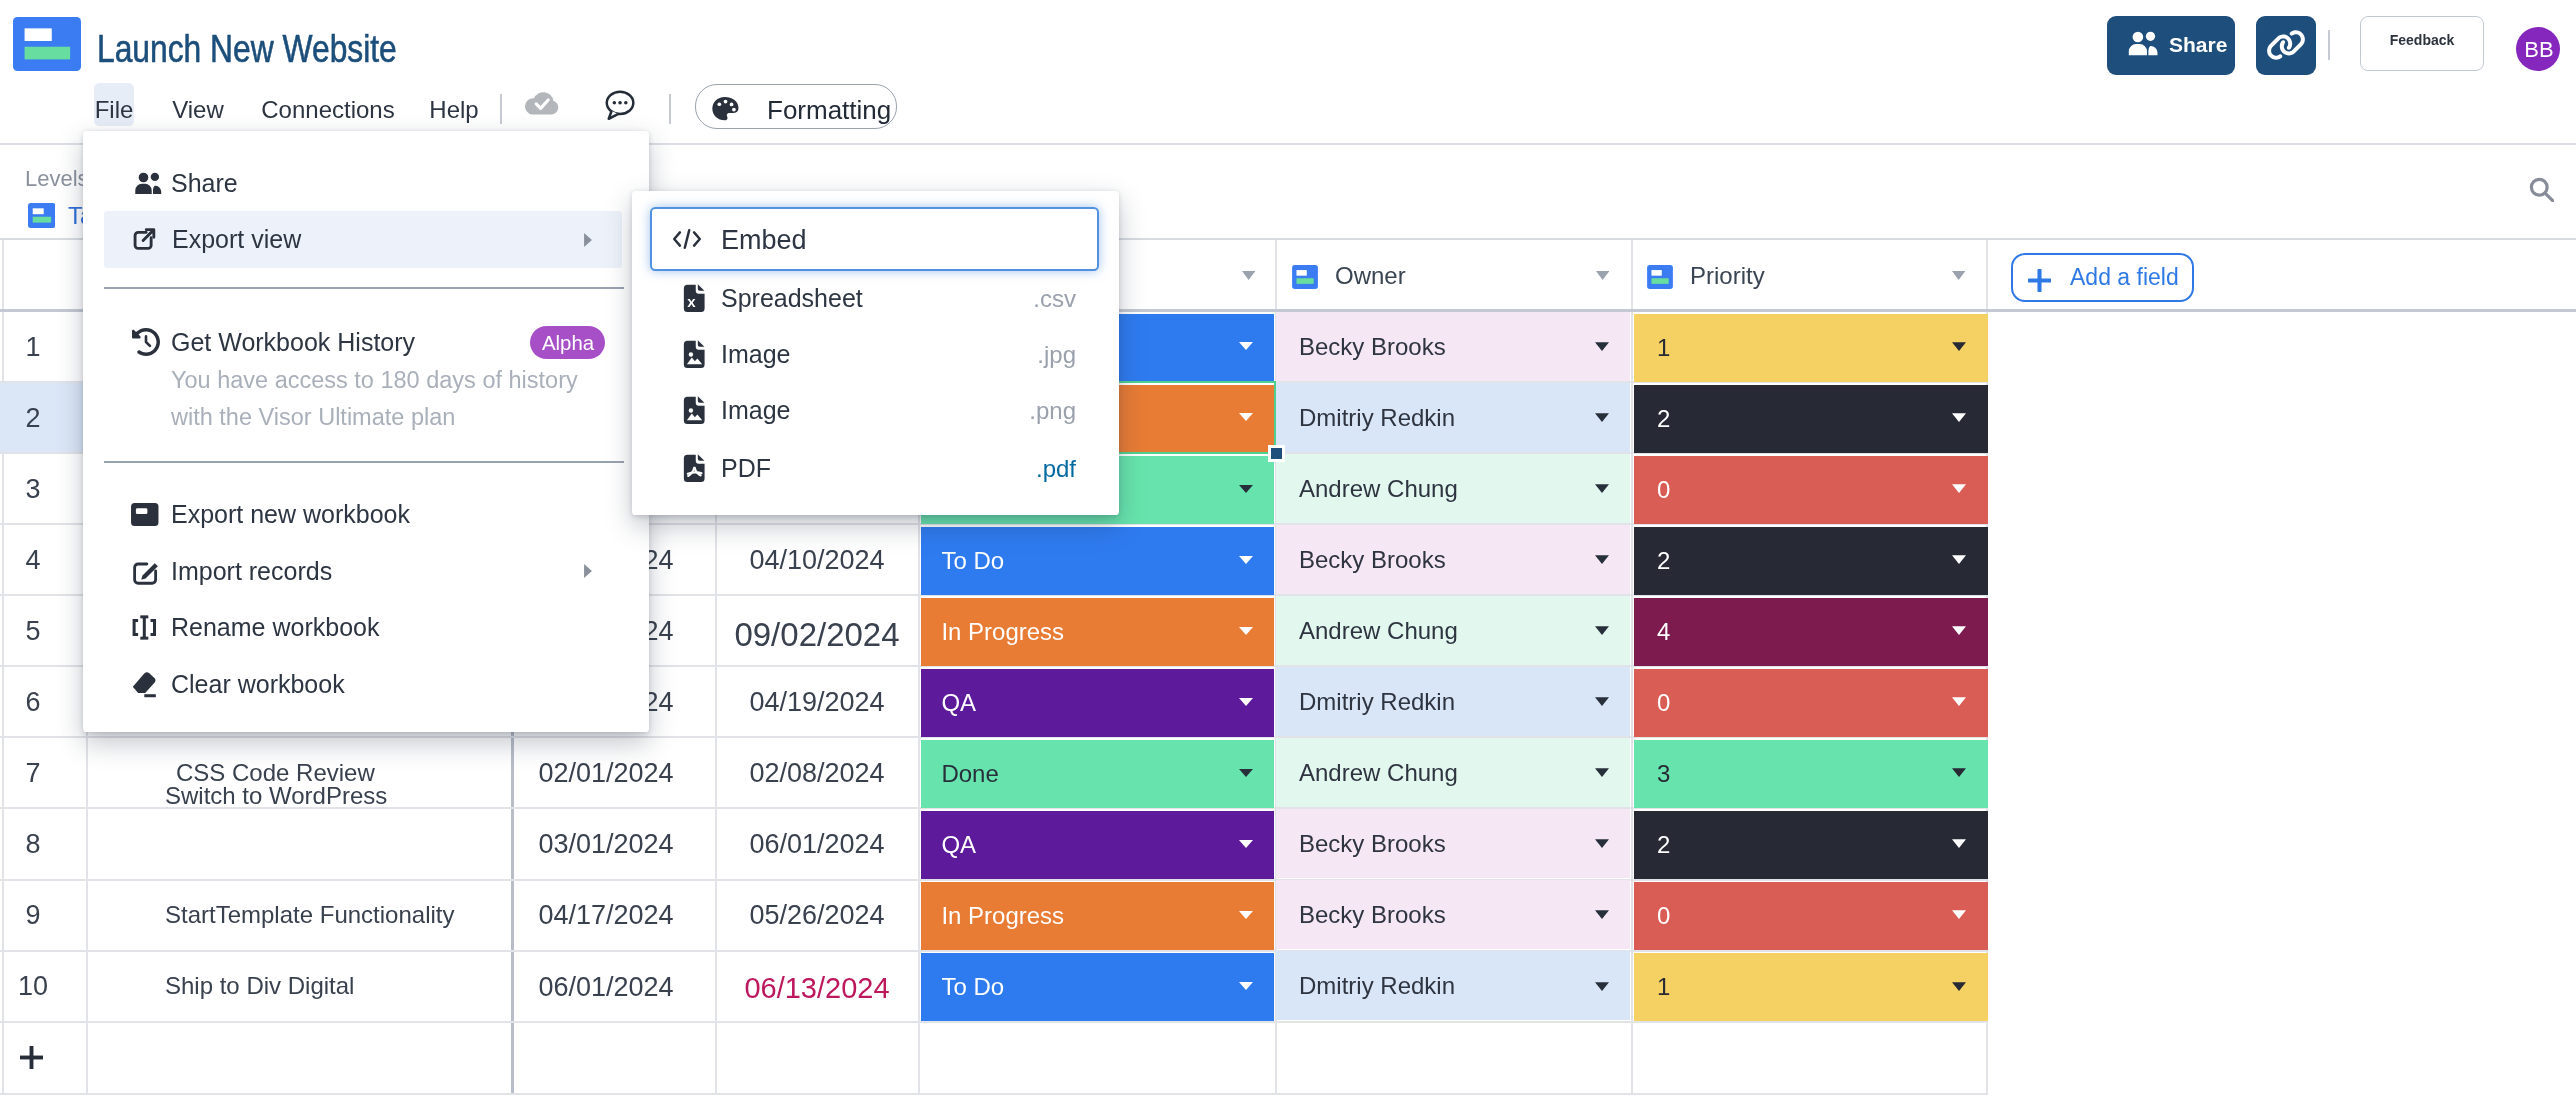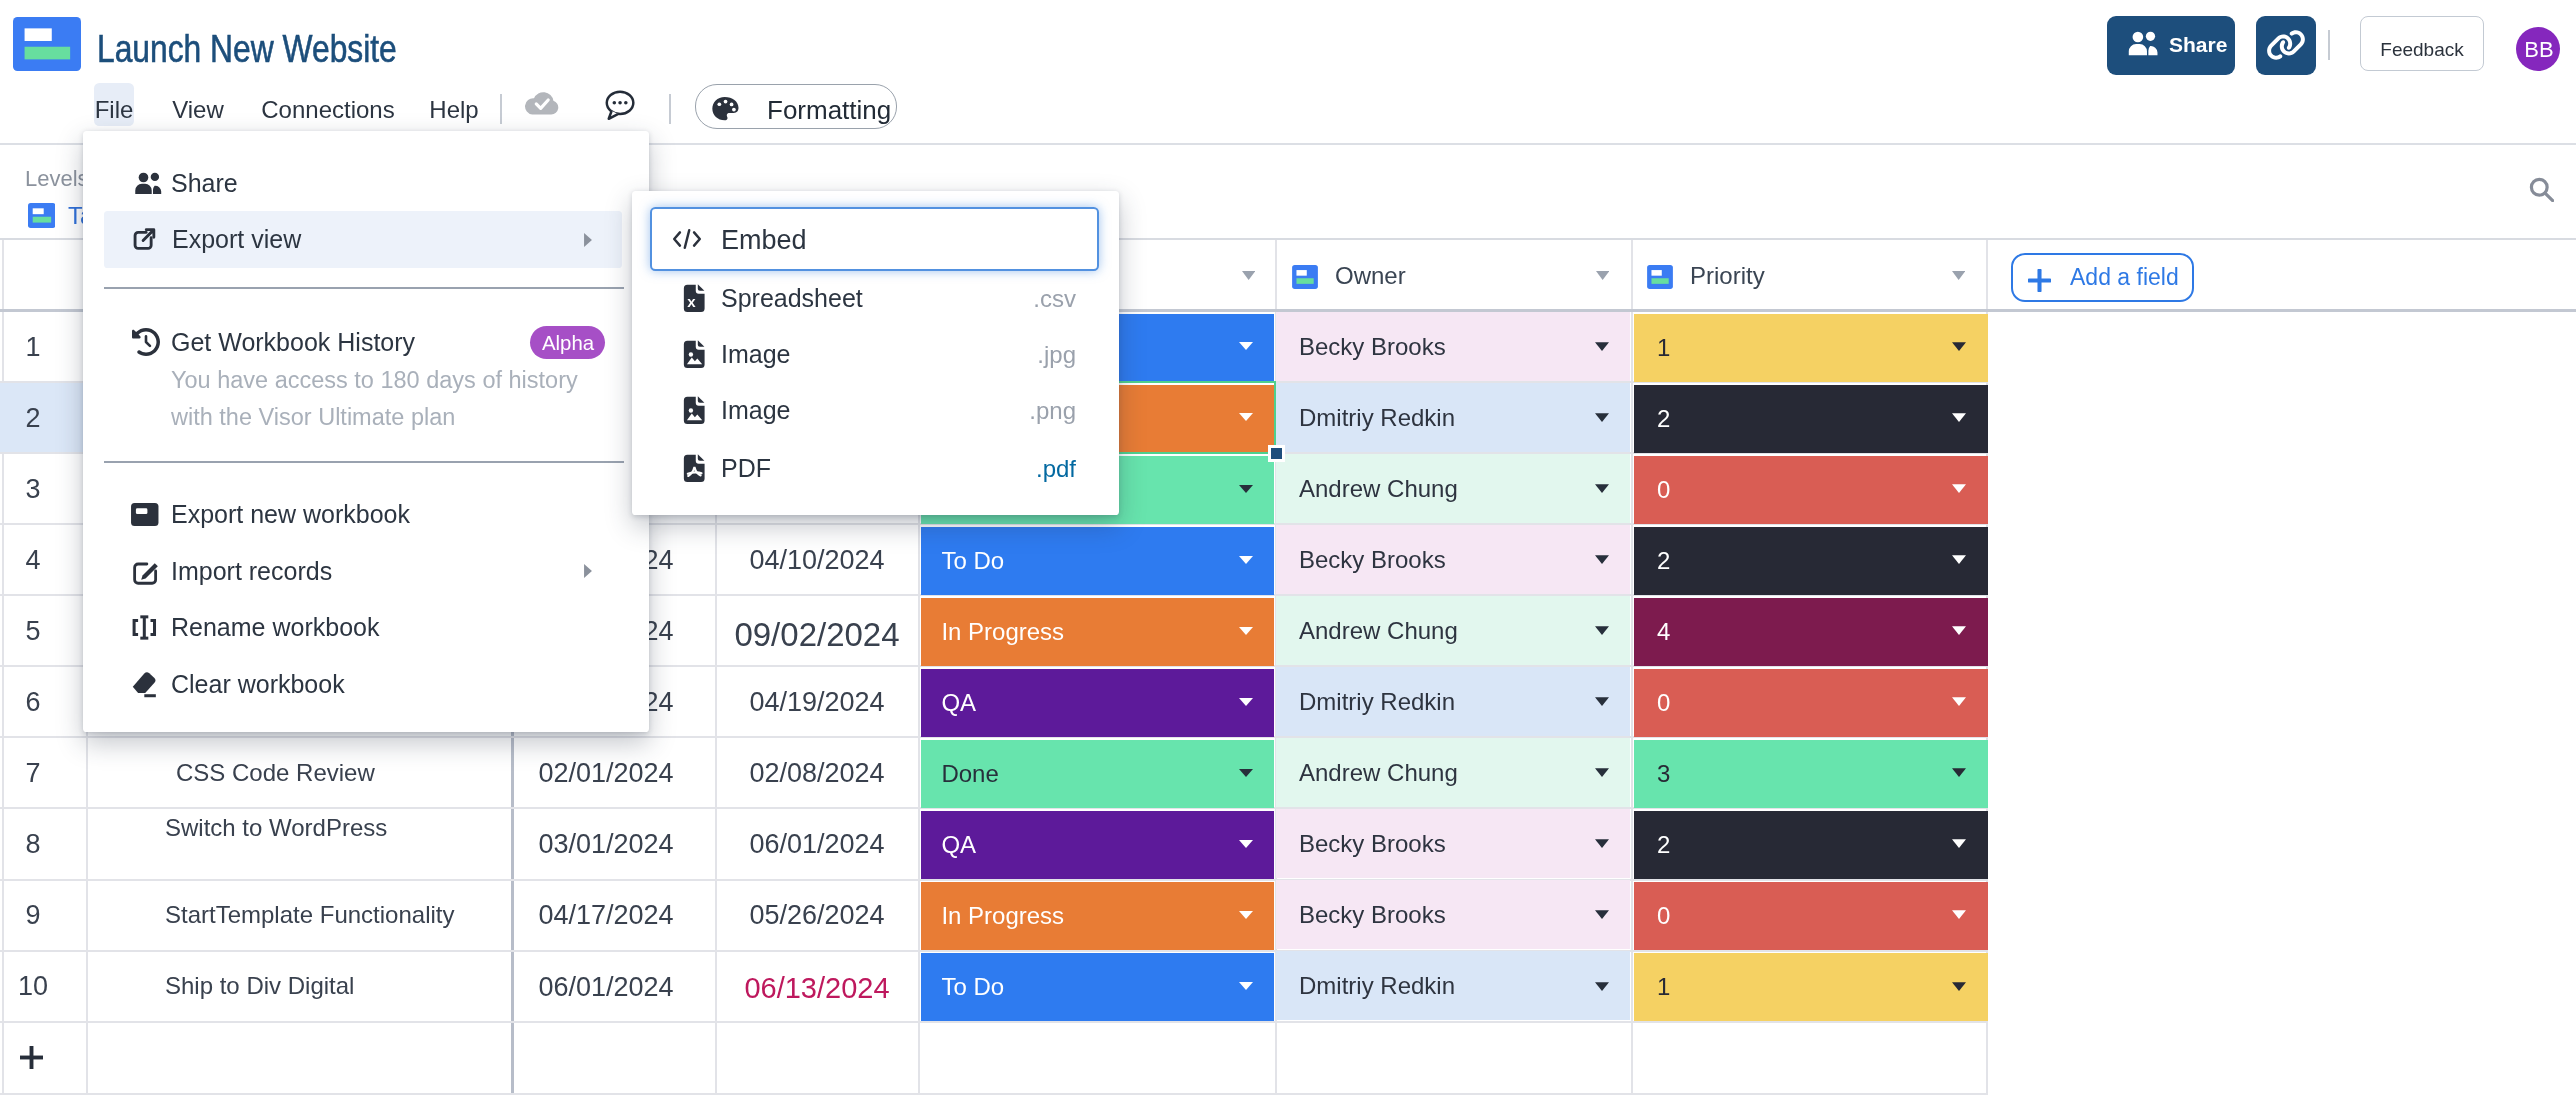--- a/index.html
+++ b/index.html
@@ -65,21 +65,21 @@
 <div class="a" style="left:2256px;top:16px;width:60px;height:59px;background:#1d4e7c;border-radius:9px"></div>
 <div class="a" style="left:2266px;top:29px">
     <svg width="40" height="32" viewBox="0 0 45 36" style="position:absolute">
       <g transform="scale(0.0703)">
         <path d="M579.8 267.7c56.5-56.5 56.5-148 0-204.5c-50-50-128.8-56.5-186.3-15.4l-1.6 1.1c-14.4 10.3-17.7 30.3-7.4 44.6s30.3 17.7 44.6 7.4l1.6-1.1c32.1-22.9 76-19.3 103.8 8.6c31.5 31.5 31.5 82.5 0 114L422.3 334.8c-31.5 31.5-82.5 31.5-114 0c-27.9-27.9-31.5-71.8-8.6-103.8l1.1-1.6c10.3-14.4 6.9-34.4-7.4-44.6s-34.4-6.9-44.6 7.4l-1.1 1.6c-41.1 57.5-34.6 136.2 15.4 186.3c56.5 56.5 148 56.5 204.5 0L579.8 267.7zM60.2 244.3c-56.5 56.5-56.5 148 0 204.5c50 50 128.8 56.5 186.3 15.4l1.6-1.1c14.4-10.3 17.7-30.3 7.4-44.6s-30.3-17.7-44.6-7.4l-1.6 1.1c-32.1 22.9-76 19.3-103.8-8.6C74 372 74 321 105.5 289.5L217.7 177.2c31.5-31.5 82.5-31.5 114 0c27.9 27.9 31.5 71.8 8.6 103.9l-1.1 1.6c-10.3 14.4-6.9 34.4 7.4 44.6s34.4 6.9 44.6-7.4l1.1-1.6c41.1-57.5 34.6-136.2-15.4-186.3c-56.5-56.5-148-56.5-204.5 0L60.2 244.3z" fill="#fff"></path>
       </g>
     </svg>
   </div>
 <div class="a" style="left:2328px;top:30px;width:1.8px;height:30px;background:#c6cbd3"></div>
 <div class="a" style="left:2360px;top:16px;width:124px;height:55px;border:1.8px solid #c3cad3;border-radius:8px;box-sizing:border-box"></div>
-<div class="txt" style="left:2422px;top:40px;transform:translateX(-50%);font-size:19px;font-weight:400;color:#2c333d">Feedback</div>
+<div class="txt" style="left:2422px;top:33px;transform:translateX(-50%);font-size:14px;font-weight:700;color:#2c333d">Feedback</div>
 <div class="a" style="left:2516px;top:27px;width:44px;height:44px;border-radius:50%;background:#8527bd"></div>
 <div class="txt" style="left:2539px;top:39px;transform:translateX(-50%);font-size:22px;color:#fff">BB</div>
 <div class="a" style="left:0;top:143px;width:2576px;height:1.8px;background:#dcdfe5"></div>
 <div class="txt" style="left:25px;top:168px;font-size:22px;color:#8b929d">Levels</div>
 <div class="a" style="left:27.5px;top:203px;width:27.5px;height:25px">
     <svg width="27.5" height="25" viewBox="0 0 31 28" style="position:absolute;">
       <rect x="0" y="0" width="31" height="28" rx="3" fill="#3b7cf3"></rect>
       <rect x="5.3" y="5.9" width="12.4" height="6.6" fill="#ffffff"></rect>
       <rect x="5.3" y="15.4" width="20.8" height="6.6" fill="#67de9f"></rect>
     </svg>
@@ -288,21 +288,21 @@
 <svg width="14" height="9" viewBox="0 0 16 10" style="position:absolute;left:1595px;top:768px">
     <polygon points="0,0 16,0 8.0,10" fill="#272f3b"></polygon>
   </svg>
 <div class="cell" style="left:1634px;top:740px;width:354px;height:68px;background:#67e4ad">
     <span style="margin-left:23px;font-size:24px;color:#272935">3</span>
   </div>
 <svg width="14" height="9" viewBox="0 0 16 10" style="position:absolute;left:1952px;top:768px">
     <polygon points="0,0 16,0 8.0,10" fill="#272935"></polygon>
   </svg>
 <div class="txt" style="left:33px;top:831px;transform:translateX(-50%);font-size:27px;color:#39414e">8</div>
-<div class="txt" style="left:165px;top:816px;font-size:24px;color:#39414e">Switch to WordPress</div>
+<div class="txt" style="left:165px;top:784px;font-size:24px;color:#39414e">Switch to WordPress</div>
 <div class="txt" style="left:606px;top:831px;transform:translateX(-50%);font-size:27px;color:#39414e">03/01/2024</div>
 <div class="txt" style="left:817px;top:831px;transform:translateX(-50%);font-size:27px;color:#39414e">06/01/2024</div>
 <div class="cell" style="left:921px;top:811px;width:353px;height:68px;background:#5d1a9a">
     <span style="margin-left:20.4px;font-size:24px;color:#fff">QA</span>
   </div>
 <svg width="14" height="8" viewBox="0 0 16 9" style="position:absolute;left:1239px;top:840px">
     <polygon points="0,0 16,0 8.0,9" fill="#fff"></polygon>
   </svg>
 <div class="cell" style="left:1276px;top:809px;width:354px;height:69px;background:#f6e7f4">
     <span style="margin-left:23px;font-size:24px;color:#2e3440">Becky Brooks</span>

